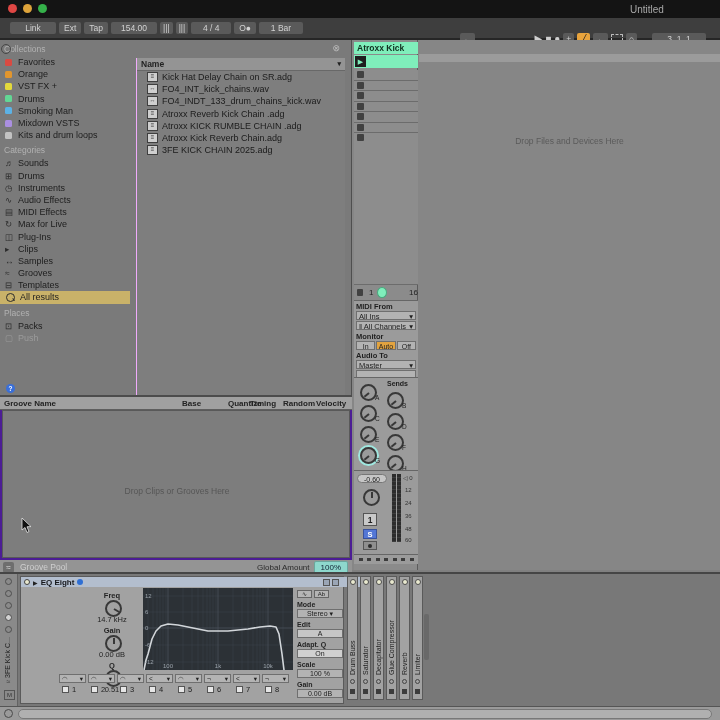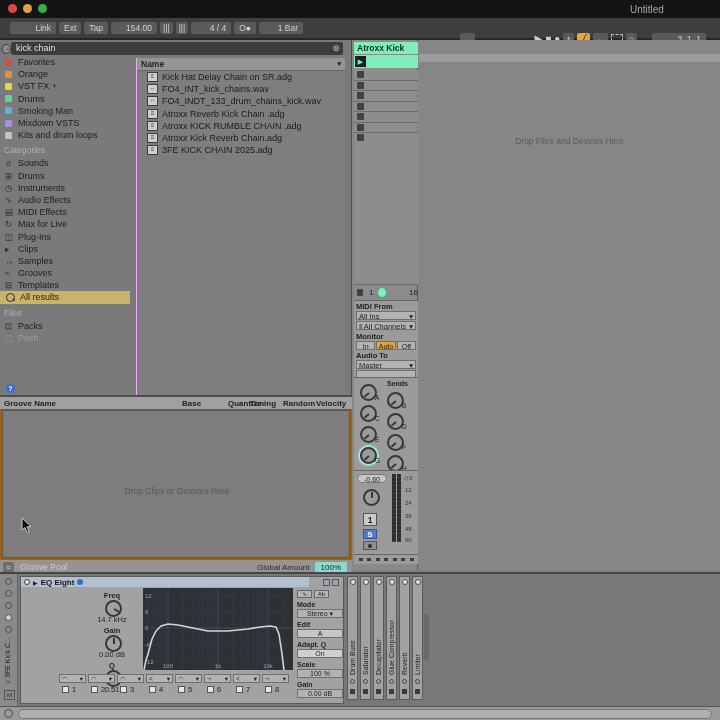--- a/index.html
+++ b/index.html
@@ -6,21 +6,21 @@
   body{width:720px;height:720px;background:#808080;font-family:"Liberation Sans",sans-serif;
        position:relative;overflow:hidden;font-size:9px;color:#1d1d1d;-webkit-font-smoothing:antialiased;}
   .abs{position:absolute;}
   
   #titlebar{left:0;top:0;width:720px;height:18px;background:#141414;}
   .light{width:9px;height:9px;border-radius:50%;top:4px;}
   #win-title{top:4px;left:630px;color:#a8a8a8;font-size:10px;}
   
   #controlbar{left:0;top:18px;width:720px;height:22px;background:#3e3e3e;border-bottom:2px solid #262626;box-sizing:border-box;}
   .cbtn{background:#5a5a5a;color:#d2d2d2;border-radius:2px;font-size:8.5px;height:12px;line-height:12px;
-        padding:0 5px;display:inline-block;text-align:right;}
+        padding:0 5px;display:inline-block;text-align:center;}
   .cgrp{top:4px;display:flex;gap:3px;align-items:center;}
   .tglyph{color:#cfcfcf;font-size:10px;line-height:12px;}
   .cb-orange{background:#e8a33c;color:#222;}
   .dashedbox{width:10px;height:9px;border:1px dashed #bdbdbd;border-radius:1px;}
   
   #browser{left:0;top:40px;width:352px;height:355px;background:#7a7a7a;border-right:1px solid #4f4f4f;box-sizing:border-box;}
   #search{left:11px;top:2px;width:332px;height:13px;background:#3c3c3c;border-radius:2px;color:#e0e0e0;
           font-size:9px;line-height:13px;padding:0 14px 0 5px;box-sizing:border-box;border:0;font-family:"Liberation Sans",sans-serif;}
   #browser-toggle{left:1px;top:4px;width:8px;height:8px;border:1.5px solid #474747;border-radius:50%;}
   #search-clear{right:11px;top:3px;color:#bdbdbd;font-size:9px;}
@@ -83,41 +83,41 @@
   #armbtn{left:9px;top:70px;width:14px;height:9px;background:#8f8f8f;border:1px solid #555;box-sizing:border-box;}
   #armbtn::after{content:"";position:absolute;left:4px;top:2px;width:4px;height:4px;border-radius:50%;background:#2c2c2c;}
   .meterbar{top:3px;width:4px;height:68px;background:#2c2c2c;background-image:repeating-linear-gradient(to bottom,#2c2c2c 0 3px,#3d3d3d 3px 4px);}
   .mlabel{position:absolute;font-size:6px;color:#333;}
   #xfade-row{left:0;top:514px;width:64px;height:10px;background:#9b9b9b;border-top:1px solid #666;display:flex;
              align-items:center;justify-content:space-evenly;box-sizing:border-box;}
   .dash{width:4px;height:3px;background:#3c3c3c;}
   #scene-strip{left:67px;top:14px;width:301px;height:8px;background:#9b9b9b;}
   #drop-hint{left:67px;top:96px;width:301px;text-align:center;color:#5a5a5a;font-size:8.5px;}
   
-  #groove{left:0;top:395px;width:352px;height:177px;background:#a16207;border-top:2px solid #4c4c4c;box-sizing:border-box;}
+  #groove{left:0;top:395px;width:352px;height:177px;background:#4c1d95;border-top:2px solid #4c4c4c;box-sizing:border-box;}
   #groove-head{left:0;top:0;width:352px;height:13px;background:#a0a0a0;border-bottom:1px solid #5e5e5e;box-sizing:border-box;}
   .gcol{position:absolute;top:2px;font-size:8px;font-weight:bold;color:#222;}
   #groove-body{left:2px;top:13px;width:348px;height:148px;background:#7d7d7d;border:1px solid #595959;box-sizing:border-box;}
   #groove-hint{left:0;top:75px;width:348px;text-align:center;color:#565656;font-size:8.5px;}
   #groove-foot{left:0;top:163px;width:352px;height:14px;background:#949494;display:flex;align-items:center;}
   #gp-icon{width:11px;height:11px;background:#6e6e6e;border-radius:2px;color:#ddd;font-size:8px;line-height:11px;
            text-align:center;margin:0 6px 0 3px;}
   #gp-label{color:#cfcfcf;font-size:8.5px;flex:1;}
   #ga-label{color:#2a2a2a;font-size:8px;margin-right:4px;}
   #ga-value{background:#8ed8cd;color:#123;font-size:8px;border-radius:2px;padding:1px 6px;margin-right:4px;border:1px solid #6aa79e;}
   
   #deviceview{left:0;top:572px;width:720px;height:134px;background:#787878;border-top:2px solid #454545;box-sizing:border-box;}
   #devstrip{left:0;top:0;width:18px;height:132px;background:#8a8a8a;border-right:1px solid #636363;box-sizing:border-box;}
   .dcircle{left:5px;width:7px;height:7px;border:1.5px solid #4e4e4e;border-radius:50%;box-sizing:border-box;}
   .vtext{writing-mode:vertical-rl;transform:rotate(180deg);font-size:7px;color:#222;white-space:nowrap;}
   #devtrack-label{left:4px;top:58px;height:46px;}
   .striptool{left:4px;font-size:7px;color:#333;width:9px;text-align:center;}
   
   #eq{left:20px;top:2px;width:324px;height:128px;background:#a2a2a2;border:1px solid #5a5a5a;box-sizing:border-box;}
-  #eq-title{left:0;top:0;width:288px;height:10px;background:#b3bece;display:flex;align-items:center;gap:3px;padding-left:3px;box-sizing:border-box;}
+  #eq-title{left:0;top:0;width:342px;height:10px;background:#b3bece;display:flex;align-items:center;gap:3px;padding-left:3px;box-sizing:border-box;}
   #eq-led{width:6px;height:6px;border:1px solid #444;border-radius:50%;background:#e9e9cf;box-sizing:border-box;}
   #eq-fold{font-size:6px;color:#222;}
   #eq-name{font-size:8px;font-weight:bold;color:#15161a;}
   #eq-hotswap{width:6px;height:6px;background:#2f6fd4;border-radius:50%;}
   .tbicon{position:absolute;top:1.5px;width:7px;height:7px;background:#9aa5b5;border:1px solid #555;box-sizing:border-box;}
   .eqlbl{position:absolute;width:58px;left:62px;text-align:center;font-size:7.5px;font-weight:bold;color:#242424;}
   .eqval{position:absolute;width:58px;left:62px;text-align:center;font-size:7.5px;color:#242424;}
   .eqknob{left:84px;}
   #eq-graph{left:122px;top:11px;}
   .rlbl{position:absolute;left:276px;width:46px;font-size:7px;font-weight:bold;color:#242424;}
@@ -176,21 +176,20 @@
     <span class="cbtn cb-orange" style="padding:0 4px;">╱</span>
     <span class="cbtn" style="padding:0 3px;">←</span>
     <span class="dashedbox"></span>
     <span class="cbtn" style="padding:0 3px;">○</span>
     <span class="cbtn" style="width:44px;margin-left:12px;">3. 1. 1</span>
   </div>
 </div>
 
 <div id="browser" class="abs">
   <div id="browser-toggle" class="abs"></div>
-  <input id="search" class="abs" value="kick chain" style="">
   <span id="search-clear" class="abs">⊗</span>
 
   <div id="sidebar">
     <div class="sblabel">Collections</div>
     <div class="sbitem">
         <span class="sw sw0"></span>
         <span>Favorites</span>
       </div>
     <div class="sbitem">
         <span class="sw sw1"></span>
@@ -260,21 +259,21 @@
       </div>
     <div class="sbitem">
         <span class="cicon">⊟</span>
         <span>Templates</span>
       </div>
     <div class="sbitem sel">
         <span class="mag"></span>
         <span>All results</span>
       </div>
 
-    <div class="sblabel">Files</div>
+    <div class="sblabel">Places</div>
     <div class="sbitem">
         <span class="cicon">⊡</span>
         <span>Packs</span>
       </div>
     <div class="sbitem dim">
         <span class="cicon dim">▢</span>
         <span>Push</span>
       </div>
   </div>
 

